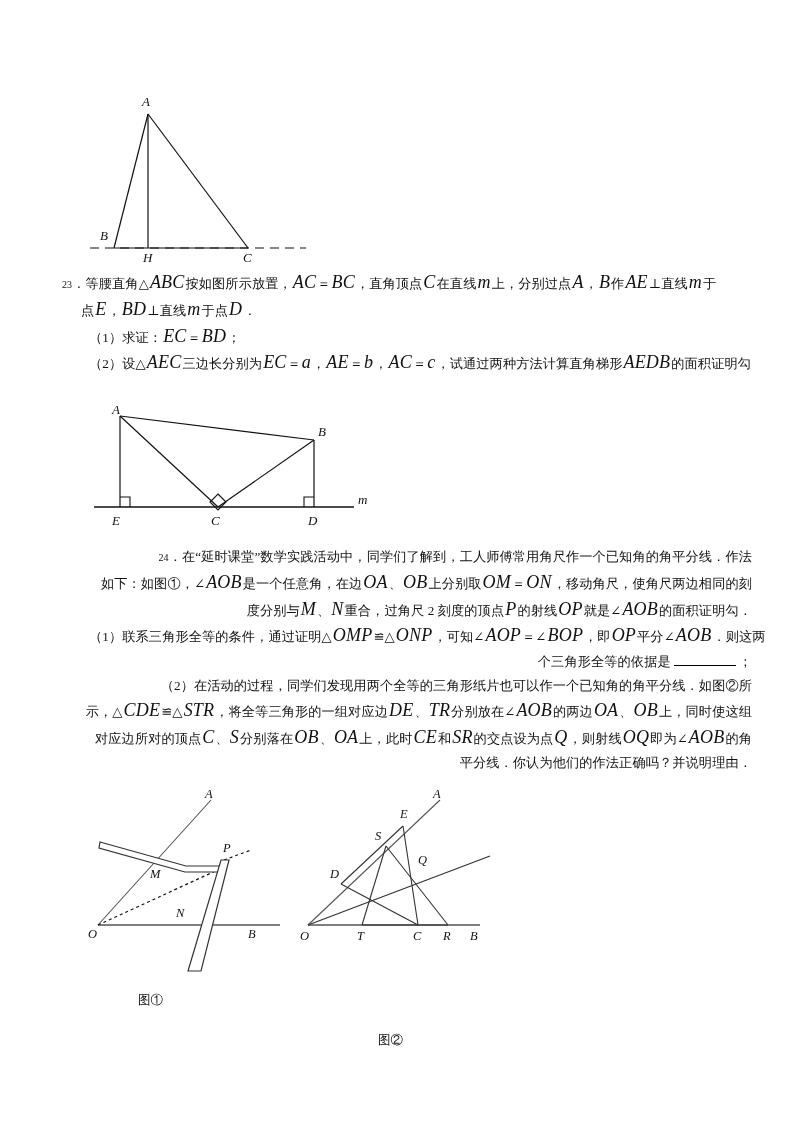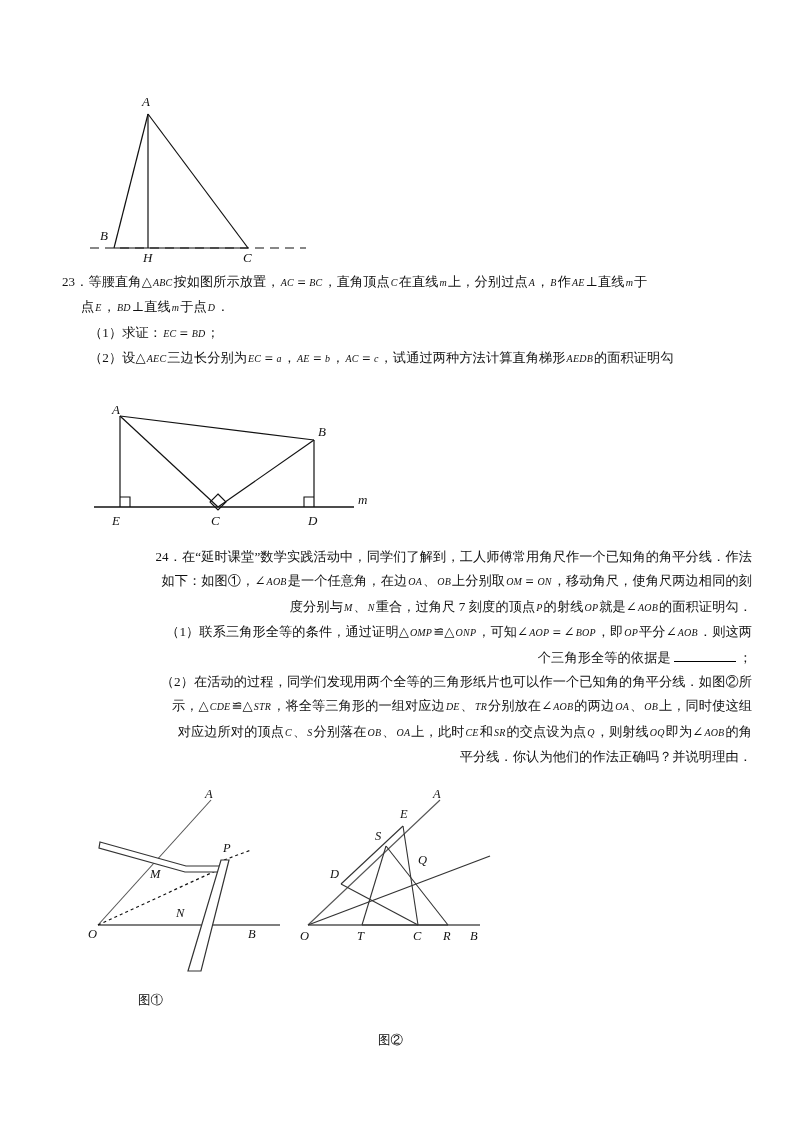--- a/index.html
+++ b/index.html
@@ -43,27 +43,27 @@
   .qline {
     white-space: nowrap;
   }
   .indent1 { padding-left: 19px; }
   .indent2 { padding-left: 27px; }
 
   
   .mi {
     font-family: "Liberation Serif", "DejaVu Serif", serif;
     font-style: italic;
-    font-size: 10px;
+    font-size: 18px;
     letter-spacing: 0.2px;
     padding: 0 1px;
   }
   .num {
     font-family: "Liberation Serif", "DejaVu Serif", serif;
-    font-size: 13px;
+    font-size: 10px;
   }
   .blank-ul {
     display: inline-block;
     width: 62px;
     border-bottom: 1px solid #000;
     height: 12px;
     margin: 0 3px;
     vertical-align: baseline;
   }
   .figcap {
@@ -127,21 +127,21 @@
       <text x="20" y="123" font-family="Liberation Serif, serif" font-style="italic" font-size="13" fill="#111">E</text>
       <text x="119" y="123" font-family="Liberation Serif, serif" font-style="italic" font-size="13" fill="#111">C</text>
       <text x="216" y="123" font-family="Liberation Serif, serif" font-style="italic" font-size="13" fill="#111">D</text>
       <text x="266" y="102" font-family="Liberation Serif, serif" font-style="italic" font-size="13" fill="#111">m</text>
     </svg>
   </div>
 
   <div class="qblock" id="q24-block" style="top:545px;text-align:right;">
       <div class="qline"><span class="num">24</span><span class="">．在“延时课堂”数学实践活动中，同学们了解到，工人师傅常用角尺作一个已知角的角平分线．作法</span></div>
       <div class="qline indent1"><span class="">如下：如图①，∠</span><span class="mi">AOB</span><span class="">是一个任意角，在边</span><span class="mi">OA</span><span class="">、</span><span class="mi">OB</span><span class="">上分别取</span><span class="mi">OM</span><span class="">＝</span><span class="mi">ON</span><span class="">，移动角尺，使角尺两边相同的刻</span></div>
-      <div class="qline indent1"><span class="">度分别与</span><span class="mi">M</span><span class="">、</span><span class="mi">N</span><span class="">重合，过角尺 7 刻度的顶点</span><span class="mi">P</span><span class="">的射线</span><span class="mi">OP</span><span class="">就是∠</span><span class="mi">AOB</span><span class="">的面积证明勾．</span></div>
+      <div class="qline indent1"><span class="">度分别与</span><span class="mi">M</span><span class="">、</span><span class="mi">N</span><span class="">重合，过角尺 2 刻度的顶点</span><span class="mi">P</span><span class="">的射线</span><span class="mi">OP</span><span class="">就是∠</span><span class="mi">AOB</span><span class="">的面积证明勾．</span></div>
       <div class="qline indent2"><span class="">（1）联系三角形全等的条件，通过证明△</span><span class="mi">OMP</span><span class="">≌△</span><span class="mi">ONP</span><span class="">，可知∠</span><span class="mi">AOP</span><span class="">＝∠</span><span class="mi">BOP</span><span class="">，即</span><span class="mi">OP</span><span class="">平分∠</span><span class="mi">AOB</span><span class="">．则这两</span></div>
       <div class="qline indent1"><span class="">个三角形全等的依据是</span><span class="blank-ul"></span><span class="">；</span></div>
       <div class="qline indent2"><span class="">（2）在活动的过程，同学们发现用两个全等的三角形纸片也可以作一个已知角的角平分线．如图②所</span></div>
       <div class="qline indent1"><span class="">示，△</span><span class="mi">CDE</span><span class="">≌△</span><span class="mi">STR</span><span class="">，将全等三角形的一组对应边</span><span class="mi">DE</span><span class="">、</span><span class="mi">TR</span><span class="">分别放在∠</span><span class="mi">AOB</span><span class="">的两边</span><span class="mi">OA</span><span class="">、</span><span class="mi">OB</span><span class="">上，同时使这组</span></div>
       <div class="qline indent1"><span class="">对应边所对的顶点</span><span class="mi">C</span><span class="">、</span><span class="mi">S</span><span class="">分别落在</span><span class="mi">OB</span><span class="">、</span><span class="mi">OA</span><span class="">上，此时</span><span class="mi">CE</span><span class="">和</span><span class="mi">SR</span><span class="">的交点设为点</span><span class="mi">Q</span><span class="">，则射线</span><span class="mi">OQ</span><span class="">即为∠</span><span class="mi">AOB</span><span class="">的角</span></div>
       <div class="qline indent1"><span class="">平分线．你认为他们的作法正确吗？并说明理由．</span></div>
     </div>
 
   <div class="figure" style="left:88px; top:788px;">
     <svg width="215" height="185" viewBox="0 0 215 185">

